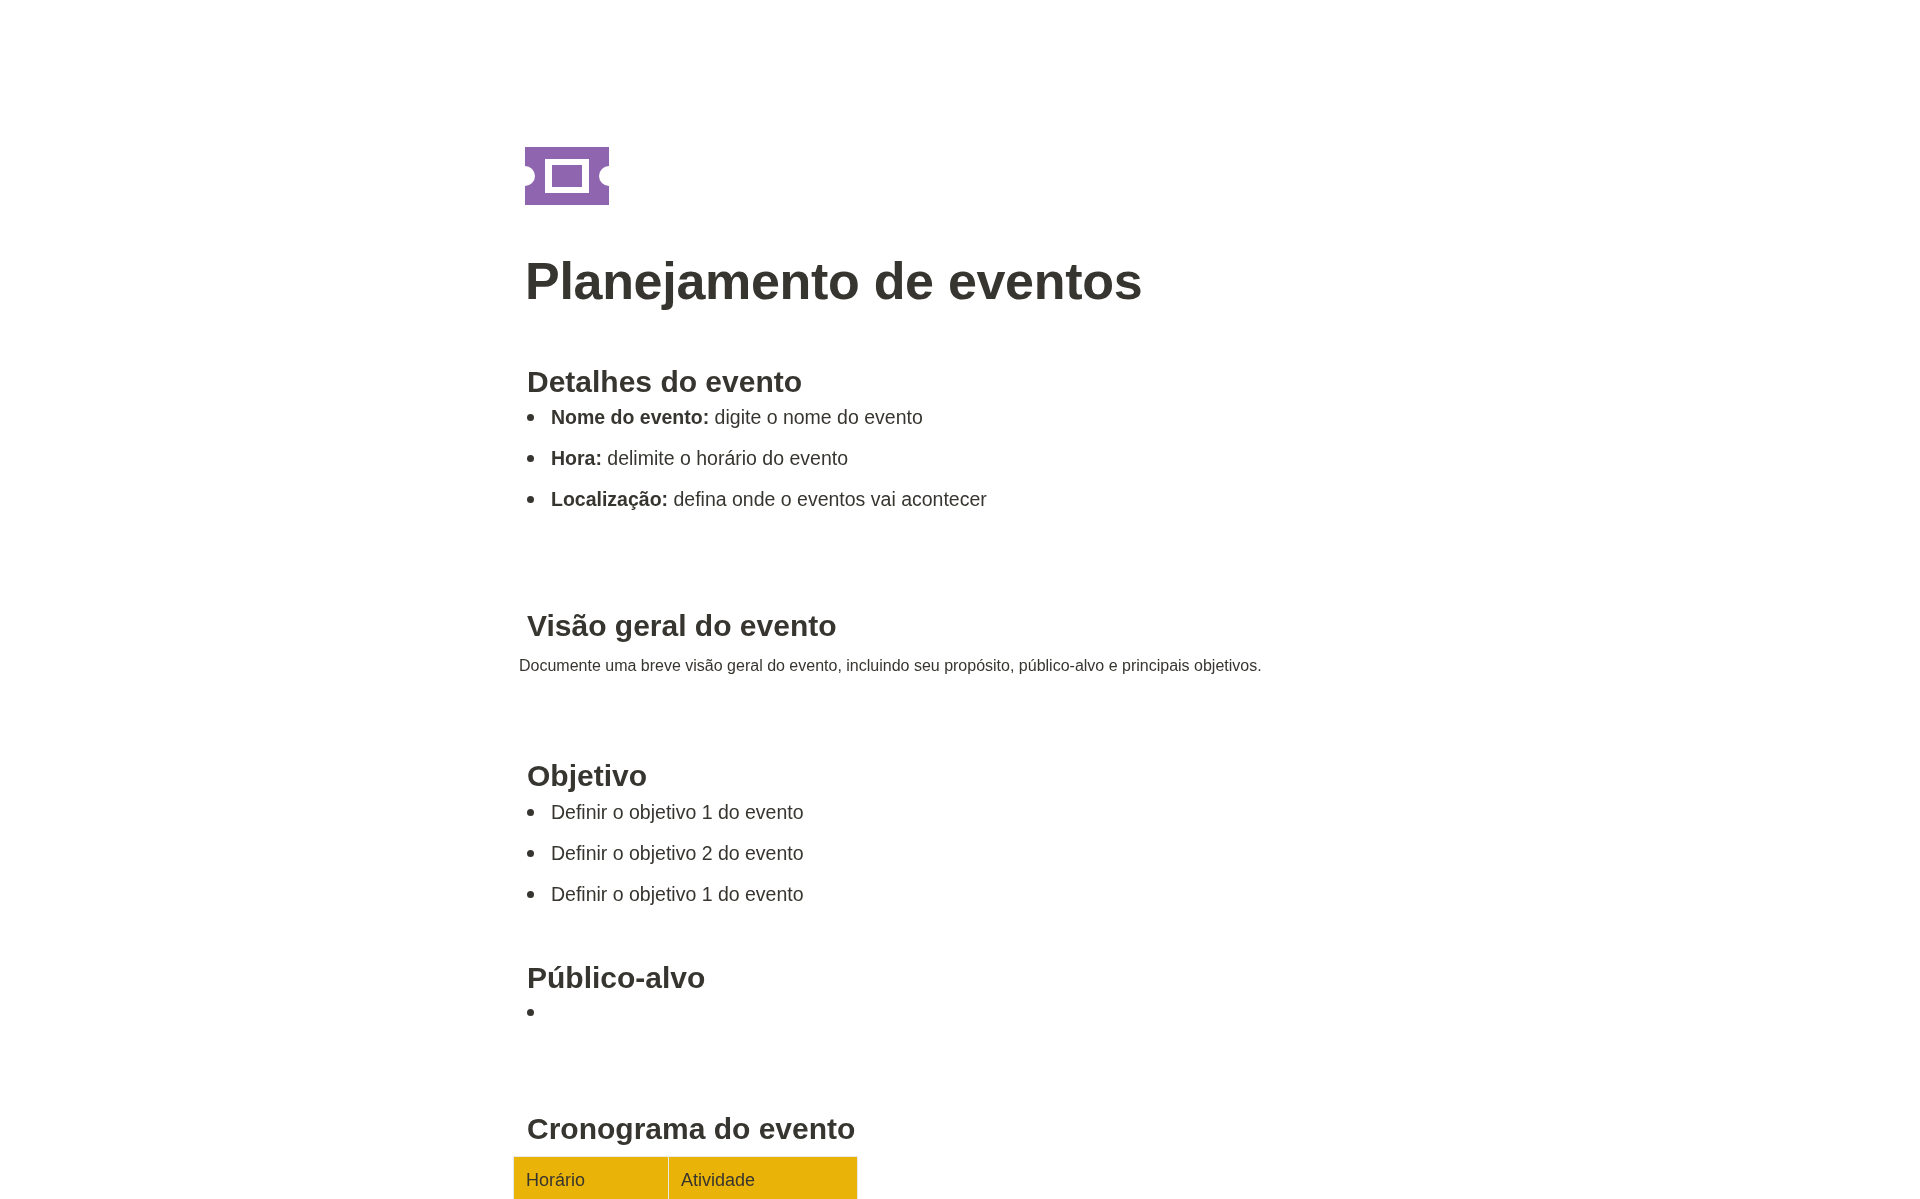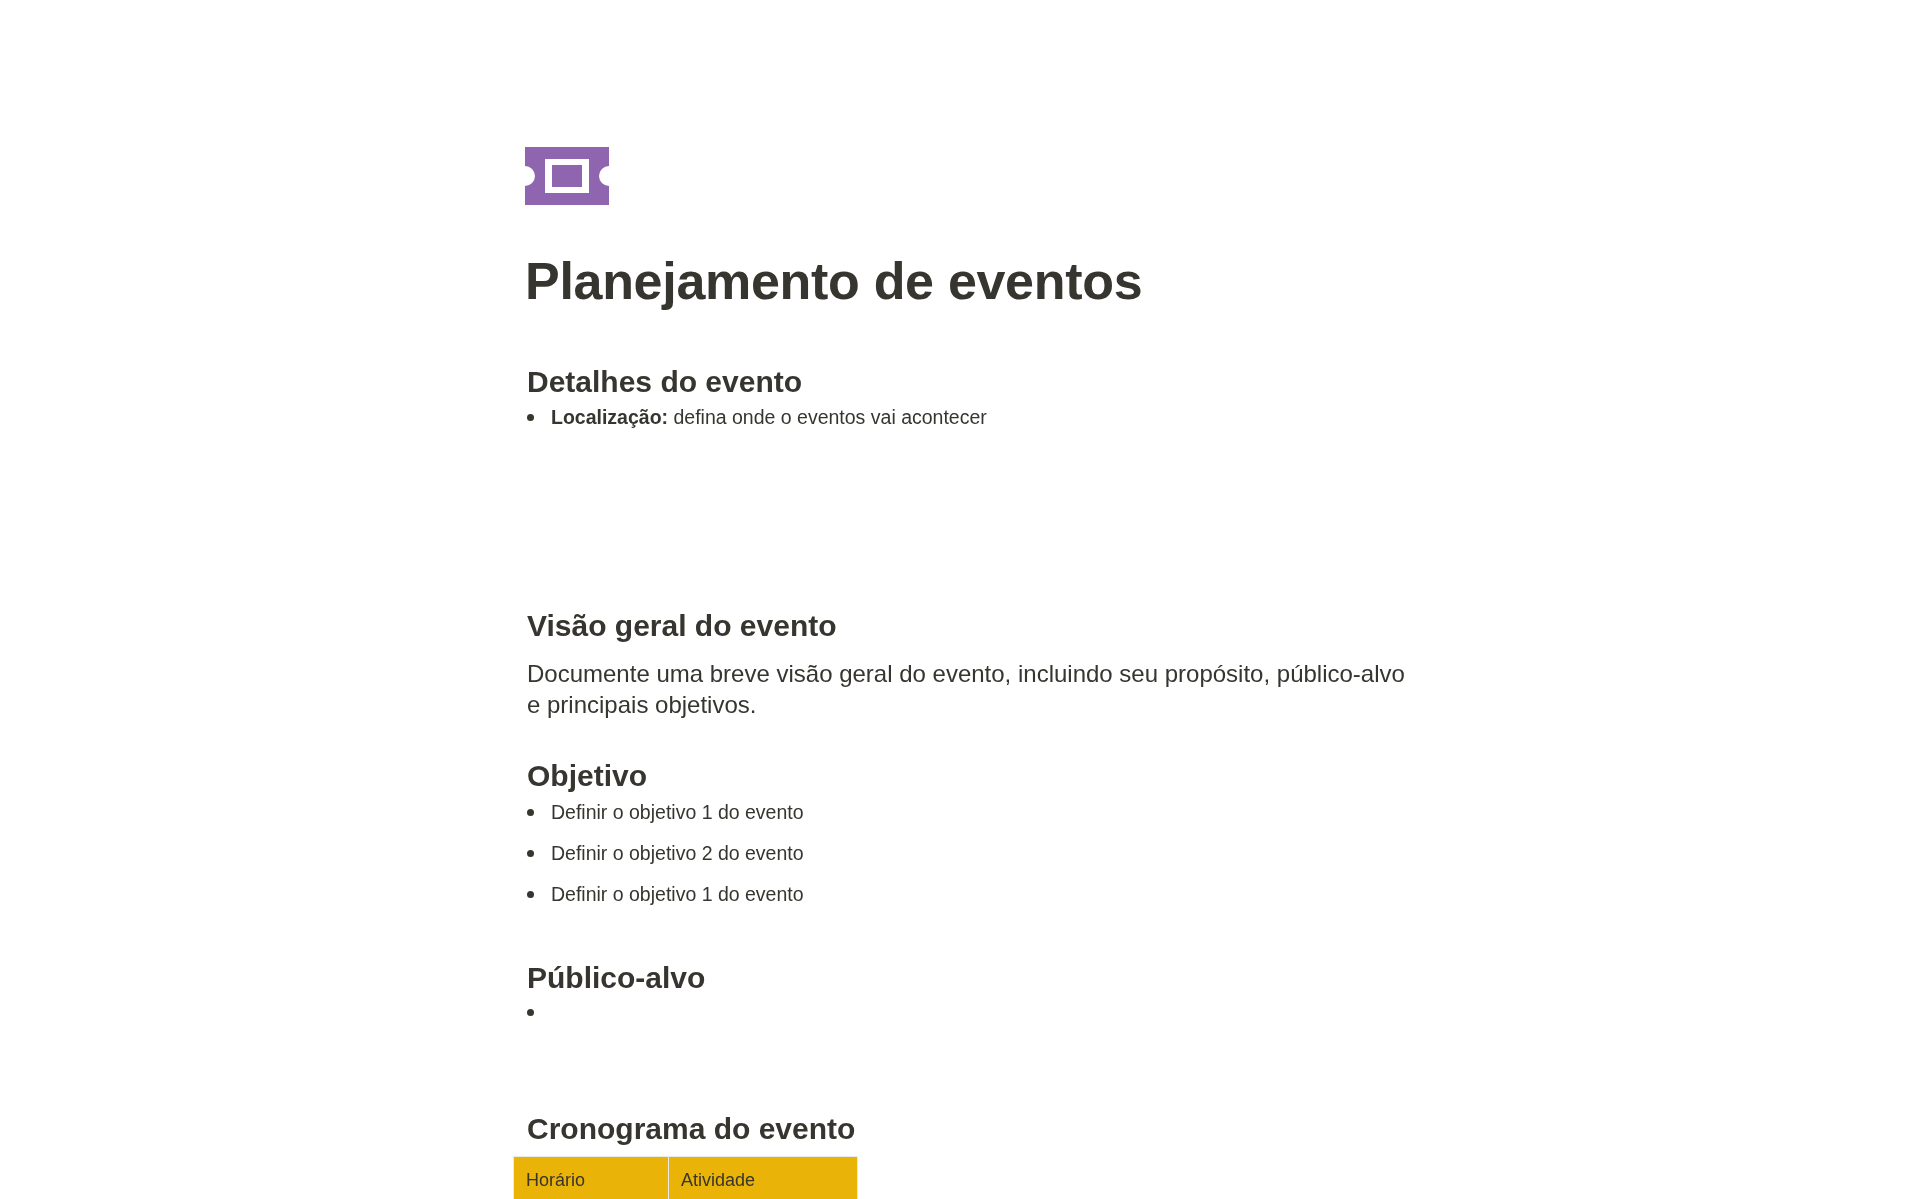--- a/index.html
+++ b/index.html
@@ -24,22 +24,22 @@
     position: relative; padding-left: 36px;
     font-size: 19.5px; line-height: 31px; height: 41px; color: #37352f;
   }
   .li.multi { height: auto; }
   .li .dot {
     position: absolute; left: 12px; top: 12px; width: 7px; height: 7px; border-radius: 50%;
     background: #37352f;
   }
   .li b { font-weight: 700; }
   .para {
-    position: absolute; left: 0; margin: 12px; width: 880px;
-    font-size: 24px; line-height: 31px; color: #37352f;
+    position: absolute; left: 0; margin: 4px; width: 880px;
+    font-size: 16px; line-height: 31px; color: #37352f;
   }
   .table {
     position: absolute; left: -2px; top: 1156px; border-collapse: collapse;
     font-size: 18px;
   }
   .table th {
     background: #eab308; font-weight: 400; text-align: left; color: #37352f;
     border: 1px solid #e9e9e7; height: 36px; padding: 13px 12px; box-sizing: border-box;
   }
   .col1 { width: 155px; }
@@ -55,20 +55,22 @@
       <path d="M0 0 H84 V19 A10 10 0 0 0 84 39 V58 H0 V39 A10 10 0 0 0 0 19 Z" fill="#9065b0"></path>
       <rect x="20" y="12" width="44" height="34" fill="#ffffff"></rect>
       <rect x="27" y="18" width="30" height="22" fill="#9065b0"></rect>
     </svg>
   </div>
 
   <h1 class="page-title">Planejamento de eventos</h1>
 
   <h2 class="h2" style="top:350px">Detalhes do evento</h2>
   <ul class="ul" style="top:402px">
+    <li class="li"><span class="dot"></span><b>Nome do evento:</b><span> digite o nome do evento</span></li>
+    <li class="li"><span class="dot"></span><b>Hora:</b><span> delimite o horário do evento</span></li>
     <li class="li"><span class="dot"></span><b>Localização:</b><span> defina onde o eventos vai acontecer</span></li>
   </ul>
 
   <h2 class="h2" style="top:594px">Visão geral do evento</h2>
   <p class="para" style="top:646px">Documente uma breve visão geral do evento, incluindo seu propósito, público-alvo e principais objetivos.</p>
 
   <h2 class="h2" style="top:744px">Objetivo</h2>
   <ul class="ul" style="top:797px">
     <li class="li"><span class="dot"></span><span>Definir o objetivo 1 do evento</span></li>
     <li class="li"><span class="dot"></span><span>Definir o objetivo 2 do evento</span></li>

